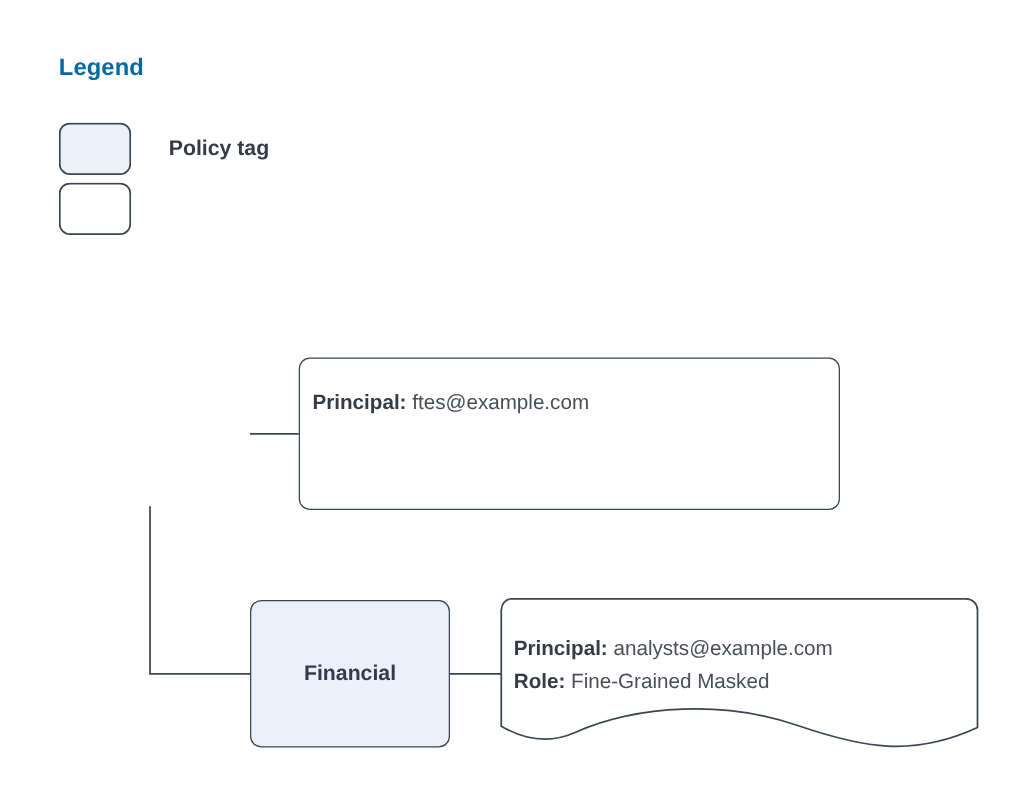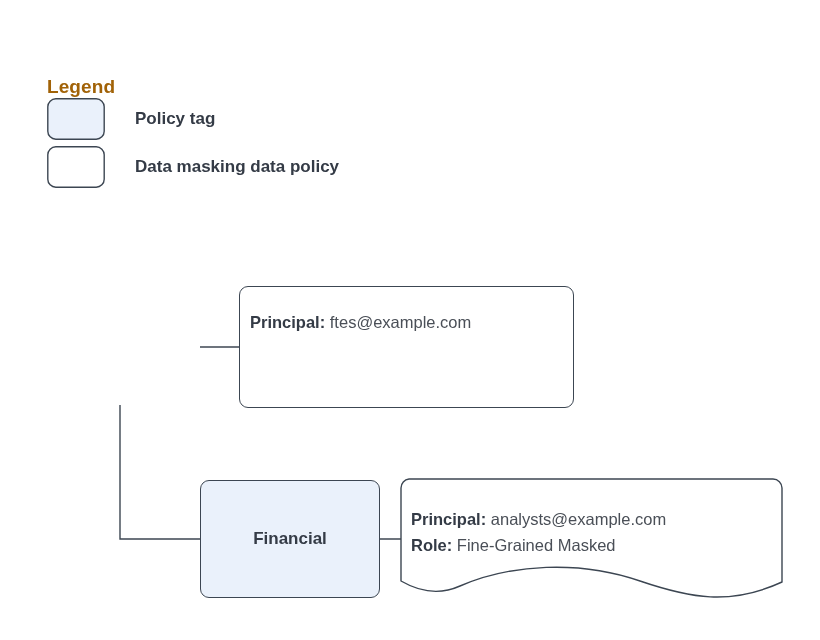--- a/index.html
+++ b/index.html
@@ -12,24 +12,24 @@
     width: 820px;
     height: 640px;
     background: #ffffff;
     font-family: "Liberation Sans", sans-serif;
     overflow: hidden;
   }
   
   #legend-title {
     position: absolute;
     left: 47px;
-    top: 76px;
+    top: 44px;
     font-size: 19px;
     font-weight: bold;
-    color: #a16207;
+    color: #0369a1;
     letter-spacing: 0.1px;
   }
   .legend-row {
     position: absolute;
     left: 47px;
     width: 700px;
     height: 44px;
   }
   .legend-swatch {
     position: absolute;
@@ -116,39 +116,38 @@
     <svg class="legend-swatch" viewBox="0 0 58 42">
       <rect x="0.8" y="0.8" width="56.4" height="40.4" rx="8" ry="8" fill="#eaf1fb" stroke="#3c4652" stroke-width="1.4"></rect>
     </svg>
     <div class="legend-label">Policy tag</div>
   </div>
 
   <div class="legend-row" style="top:146px;">
     <svg class="legend-swatch" viewBox="0 0 58 42">
       <rect x="0.8" y="0.8" width="56.4" height="40.4" rx="8" ry="8" fill="#ffffff" stroke="#3c4652" stroke-width="1.4"></rect>
     </svg>
-    <div class="legend-label">Data masking data policy</div>
   </div>
 
 
   <svg id="connectors" viewBox="0 0 820 640">
 
     <path d="M 200 347 L 239 347" fill="none" stroke="#3c4652" stroke-width="1.4"></path>
 
     <path d="M 120 405 L 120 539 L 200 539" fill="none" stroke="#3c4652" stroke-width="1.4"></path>
 
     <path d="M 360 539 L 401 539" fill="none" stroke="#3c4652" stroke-width="1.4"></path>
   </svg>
 
 
-  <div class="node" style="left:200px; top:480px; width:180px; height:118px;">
+  <div class="node" style="left:200px; top:480px; width:160px; height:118px;">
     <span class="node-label">Financial</span>
   </div>
 
-  <div class="callout callout-plain" style="left:239px; top:286px; width:335px; height:122px;">
+  <div class="callout callout-plain" style="left:239px; top:286px; width:433px; height:122px;">
     <div class="callout-text" style="left:10px; top:22px;">
       <div>
         <span class="k">Principal:</span>
         <span>ftes@example.com</span>
       </div>
     </div>
   </div>
 
   <div class="callout" style="left:400px; top:478px; width:384px; height:120px;">
     <svg class="doc-svg" width="384" height="120" viewBox="0 0 384 120">

